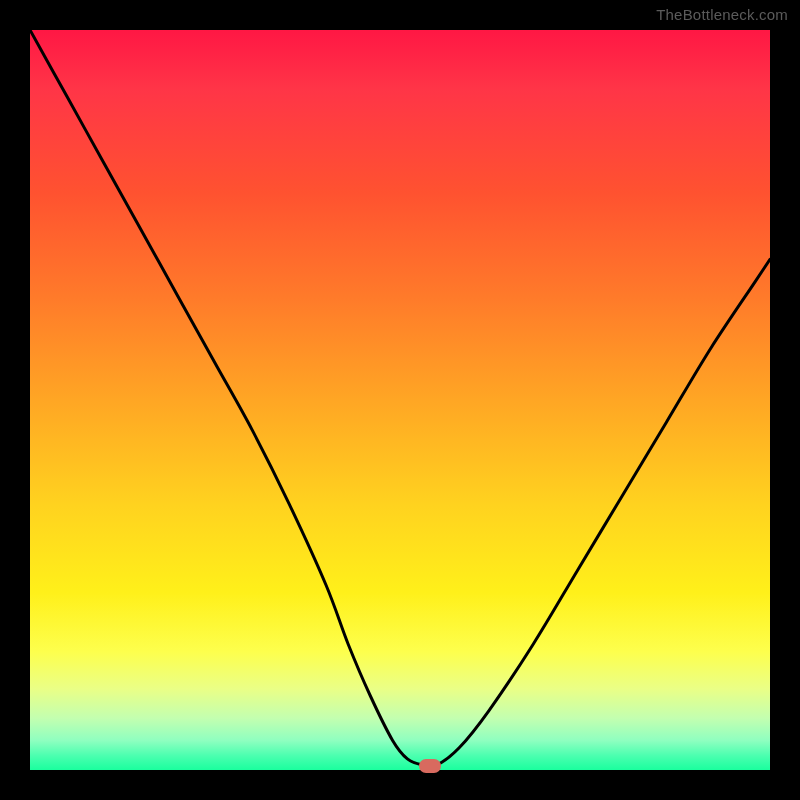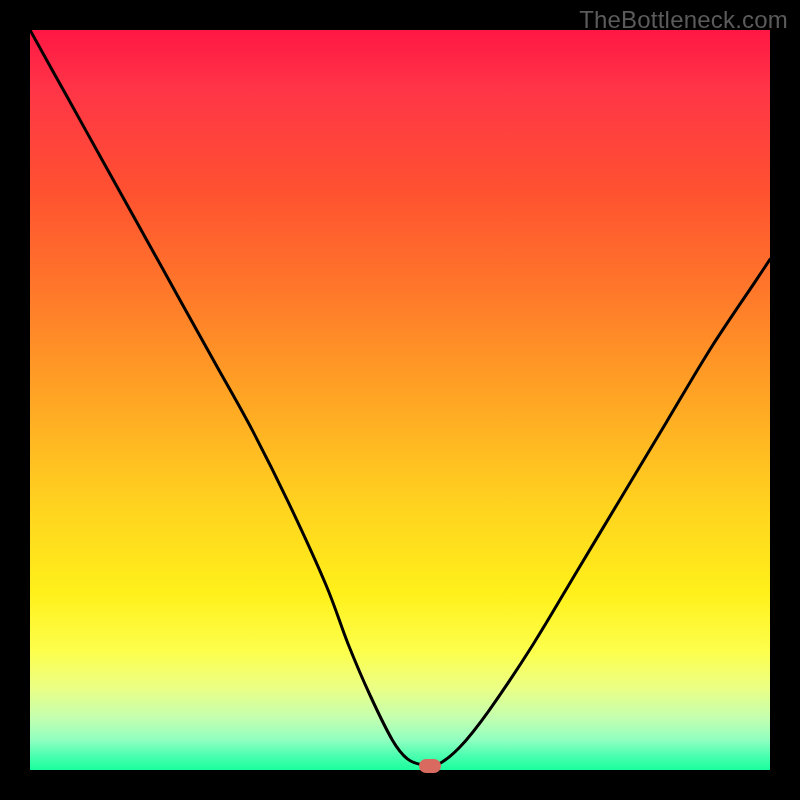--- a/index.html
+++ b/index.html
@@ -37,21 +37,21 @@
       #8fffc0 96%,
       #4dffb0 98%,
       #1aff9e 100%
     );
   }
   .watermark {
     position: absolute;
     top: 6px;
     right: 12px;
     color: #5b5b5b;
-    font-size: 24px;
+    font-size: 15px;
     font-weight: 500;
     letter-spacing: 0.2px;
     z-index: 5;
   }
   .marker {
     position: absolute;
     width: 22px;
     height: 14px;
     border-radius: 8px;
     transform: translate(-50%, -50%);

